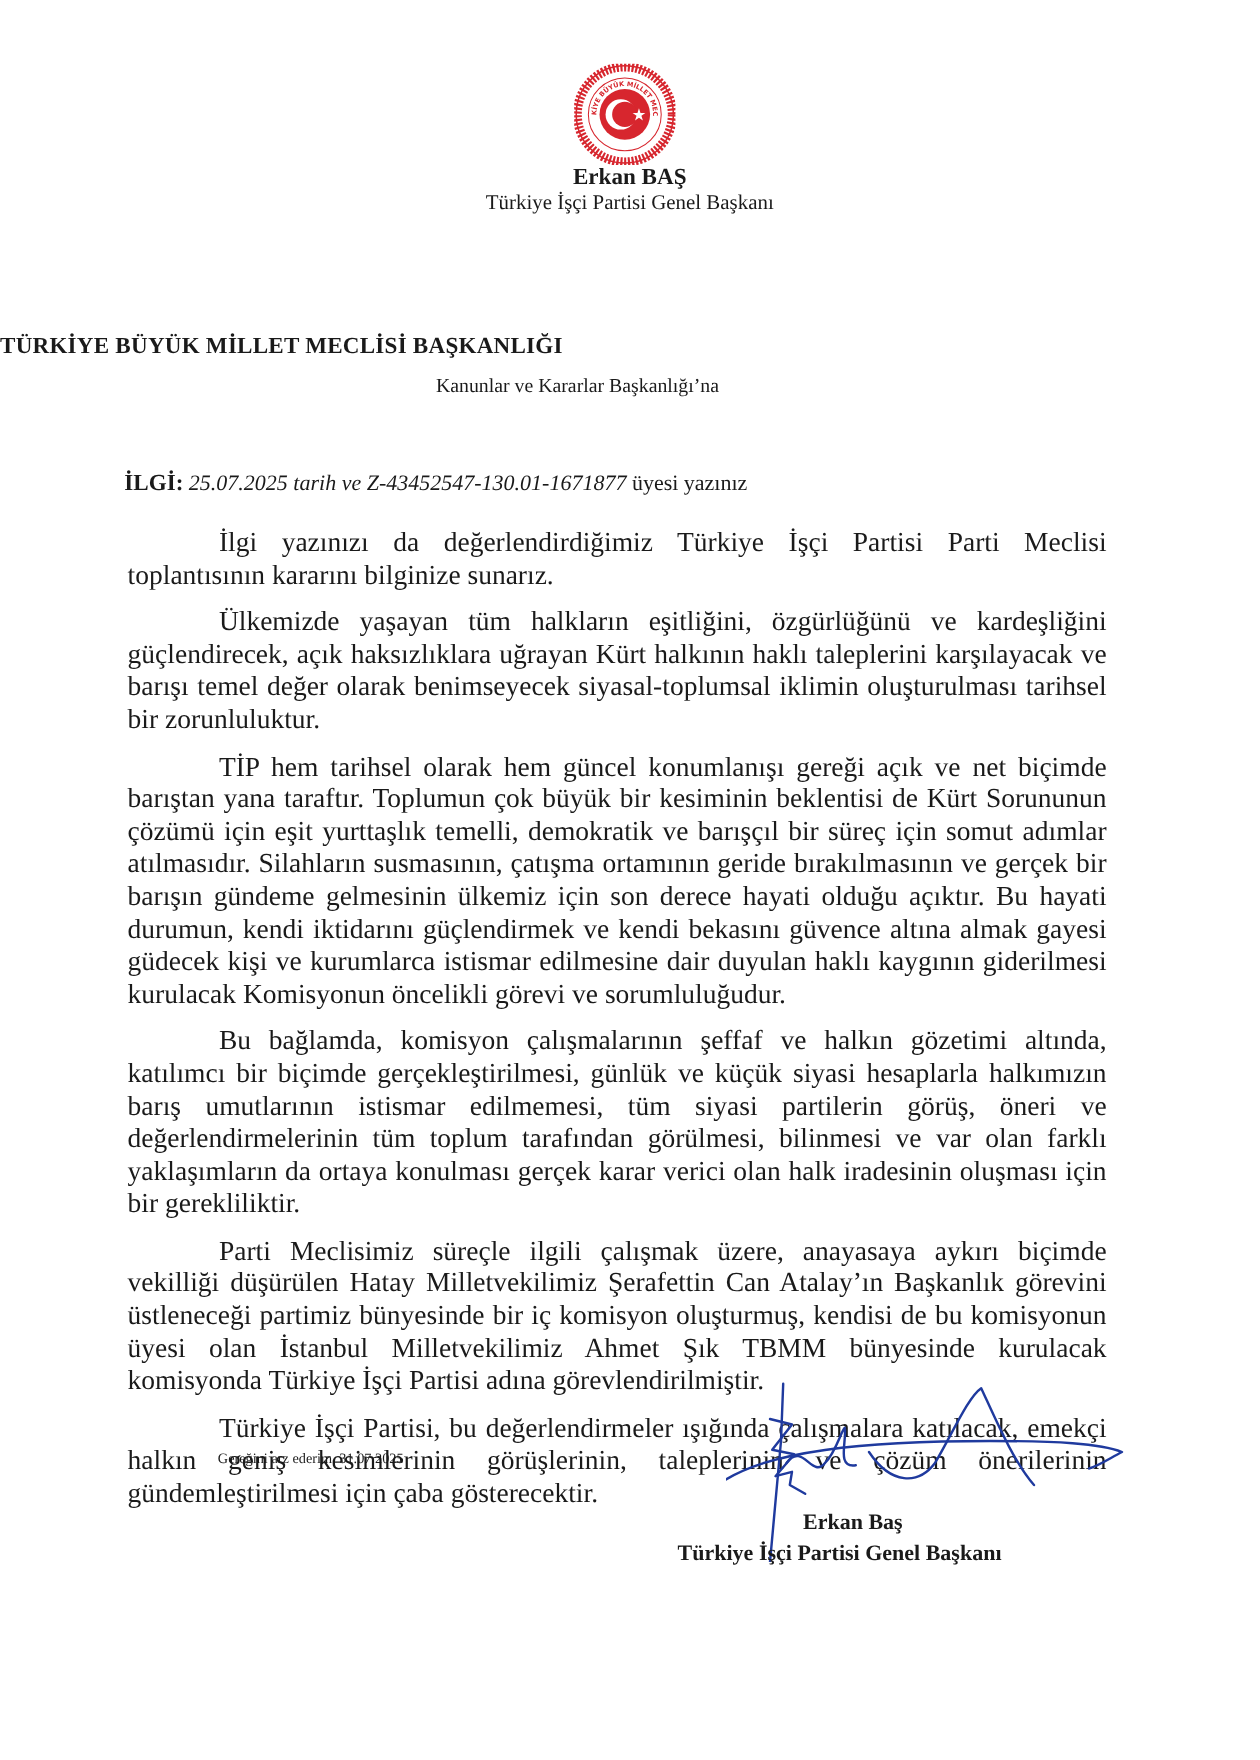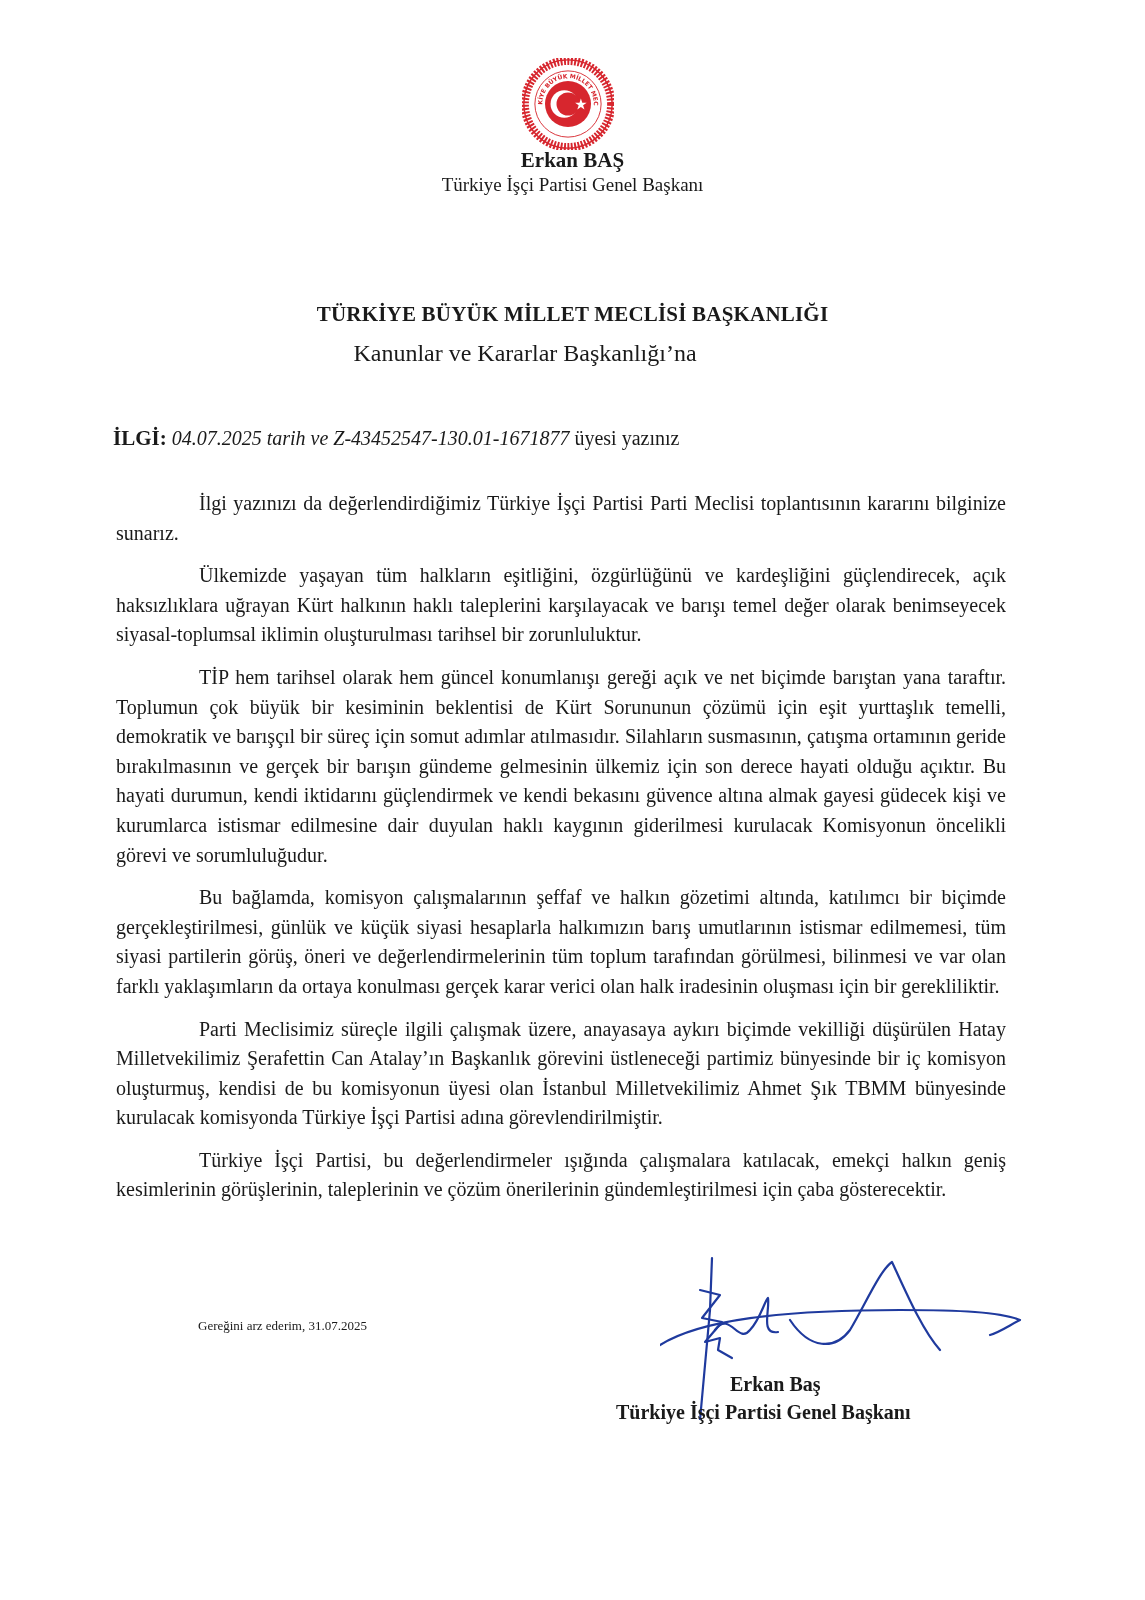--- a/index.html
+++ b/index.html
@@ -3,26 +3,26 @@
 <meta charset="utf-8">
 <style>
   html, body { margin:0; padding:0; }
   body {
     width:1145px; height:1600px; background:#ffffff; position:relative; overflow:hidden;
     font-family:"Liberation Serif", "DejaVu Serif", serif; color:#1a1a1a;
   }
   .logo { position:absolute; left:522px; top:58px; width:92px; height:92px; }
   .hdr-name { position:absolute; left:0; width:1145px; top:148px; text-align:center; font-weight:bold; font-size:21px; }
   .hdr-title { position:absolute; left:0; width:1145px; top:174px; text-align:center; font-size:19px; }
-  .addr1 { position:absolute; left:0; width:1145px; top:302px; text-align:center; font-weight:bold; font-size:21px; letter-spacing:0.2px; }
-  .addr2 { position:absolute; left:0; width:1050px; top:340px; text-align:center; font-size:24px; }
+  .addr1 { position:absolute; left:0; width:1145px; top:302px; font-weight:bold; font-size:21px; letter-spacing:0.2px; }
+  .addr2 { position:absolute; left:0; width:1050px; top:340px; text-align:center; font-size:18px; }
   .ilgi { position:absolute; left:113px; top:426px; font-size:20px; }
   .ilgi b { font-size:21px;margin-top:11px; }
   .ilgi i { font-style:italic; }
-  .body { position:absolute; left:116px; width:890px; top:489px; font-size:20px; line-height:29.6px; text-align:justify; }
+  .body { position:absolute; left:116px; width:890px; top:479px; font-size:25px; line-height:29.6px; text-align:justify; }
   .body p { margin:0 0 13px 0; text-indent:83px; }
   .closing { position:absolute; left:198px; top:1318px; font-size:13px; }
   .sign-name { position:absolute; left:730px; top:1373px; font-weight:bold; font-size:20px; }
   .sign-title { position:absolute; left:616px; top:1401px; font-weight:bold; font-size:20px; }
   .signature { position:absolute; left:660px; top:1250px; width:370px; height:170px; }
 </style>
 </head>
 <body>
 
 <svg class="logo" viewBox="0 0 100 100">
@@ -43,21 +43,21 @@
 </svg>
 
 <div class="hdr-name">Erkan BAŞ</div>
 <div class="hdr-title">Türkiye İşçi Partisi Genel Başkanı</div>
 
 <div class="addr1">TÜRKİYE BÜYÜK MİLLET MECLİSİ BAŞKANLIĞI</div>
 <div class="addr2">Kanunlar ve Kararlar Başkanlığı’na</div>
 
 <div class="ilgi">
   <b>İLGİ:</b>
-  <i>04.07.2025 tarih ve Z-43452547-130.01-1671877</i>
+  <i>25.07.2025 tarih ve Z-43452547-130.01-1671877</i>
   <span>üyesi yazınız</span>
 </div>
 
 <div class="body">
   <p>İlgi yazınızı da değerlendirdiğimiz Türkiye İşçi Partisi Parti Meclisi toplantısının kararını bilginize sunarız.</p>
   <p>Ülkemizde yaşayan tüm halkların eşitliğini, özgürlüğünü ve kardeşliğini güçlendirecek, açık haksızlıklara uğrayan Kürt halkının haklı taleplerini karşılayacak ve barışı temel değer olarak benimseyecek siyasal-toplumsal iklimin oluşturulması tarihsel bir zorunluluktur.</p>
   <p>TİP hem tarihsel olarak hem güncel konumlanışı gereği açık ve net biçimde barıştan yana taraftır. Toplumun çok büyük bir kesiminin beklentisi de Kürt Sorununun çözümü için eşit yurttaşlık temelli, demokratik ve barışçıl bir süreç için somut adımlar atılmasıdır. Silahların susmasının, çatışma ortamının geride bırakılmasının ve gerçek bir barışın gündeme gelmesinin ülkemiz için son derece hayati olduğu açıktır. Bu hayati durumun, kendi iktidarını güçlendirmek ve kendi bekasını güvence altına almak gayesi güdecek kişi ve kurumlarca istismar edilmesine dair duyulan haklı kaygının giderilmesi kurulacak Komisyonun öncelikli görevi ve sorumluluğudur.</p>
   <p>Bu bağlamda, komisyon çalışmalarının şeffaf ve halkın gözetimi altında, katılımcı bir biçimde gerçekleştirilmesi, günlük ve küçük siyasi hesaplarla halkımızın barış umutlarının istismar edilmemesi, tüm siyasi partilerin görüş, öneri ve değerlendirmelerinin tüm toplum tarafından görülmesi, bilinmesi ve var olan farklı yaklaşımların da ortaya konulması gerçek karar verici olan halk iradesinin oluşması için bir gerekliliktir.</p>
   <p>Parti Meclisimiz süreçle ilgili çalışmak üzere, anayasaya aykırı biçimde vekilliği düşürülen Hatay Milletvekilimiz Şerafettin Can Atalay’ın Başkanlık görevini üstleneceği partimiz bünyesinde bir iç komisyon oluşturmuş, kendisi de bu komisyonun üyesi olan İstanbul Milletvekilimiz Ahmet Şık TBMM bünyesinde kurulacak komisyonda Türkiye İşçi Partisi adına görevlendirilmiştir.</p>
   <p>Türkiye İşçi Partisi, bu değerlendirmeler ışığında çalışmalara katılacak, emekçi halkın geniş kesimlerinin görüşlerinin, taleplerinin ve çözüm önerilerinin gündemleştirilmesi için çaba gösterecektir.</p>

